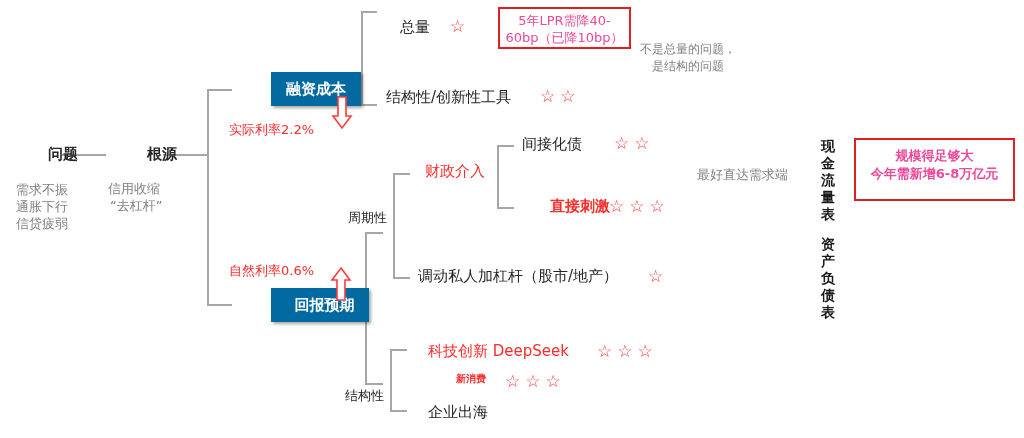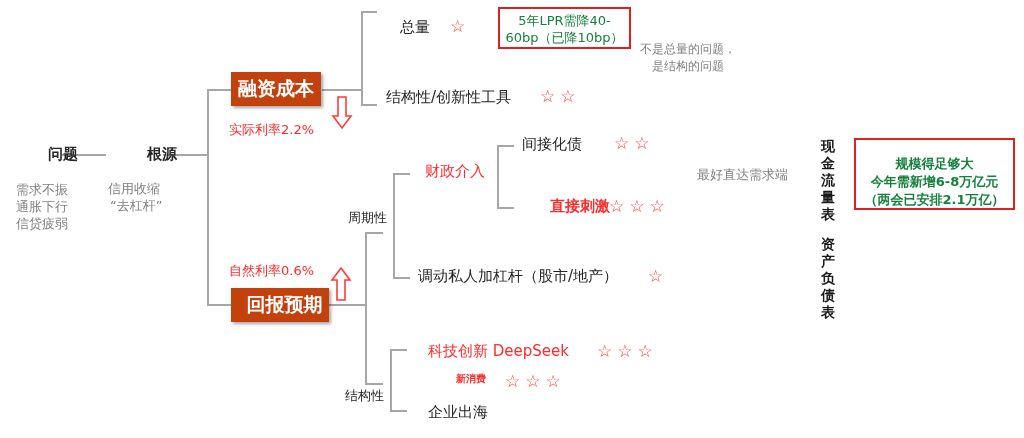--- a/index.html
+++ b/index.html
@@ -4,24 +4,24 @@
 <style>
   html, body { margin:0; padding:0; background:#ffffff; }
   body { width:1024px; height:438px; position:relative; overflow:hidden;
          font-family:"DejaVu Sans","Liberation Sans",sans-serif; }
   .abs { position:absolute; white-space:nowrap; }
   .line { position:absolute; background:#a6a6a6; }
   .dark { color:#262626; }
   .gray { color:#7f7f7f; }
   .red  { color:#ff2a2a; }
   .bold { font-weight:bold;padding-left:28px; }
-  .navy-box { position:absolute; background:#c2410c; color:#ffffff; font-weight:bold;
-              font-size:19px; display:flex; align-items:center; justify-content:center;
-              box-shadow:2px 2px 3px rgba(0,0,0,0.35); }
-  .redbox { position:absolute; border:2px solid #e02020; color:#15803d; text-align:center;
+  .navy-box { position:absolute; background:#0369a1; color:#ffffff; font-weight:bold;
+              font-size:15px; display:flex; align-items:center; justify-content:center;
+              box-shadow:2px 2px 3px rgba(0,0,0,0.35);margin-left:40px; }
+  .redbox { position:absolute; border:2px solid #e02020; color:#ec4899; text-align:center;
             box-sizing:border-box; }
   .star { color:#ff3b3b; font-size:17px; letter-spacing:5px; }
   .vert { position:absolute; width:16px; font-size:14px; line-height:17px; color:#1a1a1a;
           text-align:center; white-space:normal; word-break:break-all; font-weight:bold; }
   svg { position:absolute; overflow:visible; }
 </style>
 </head>
 <body>
 
 <div class="line" style="left:62px;top:154px;width:44px;height:2px;"></div>
@@ -112,17 +112,16 @@
 <div class="abs red bold" style="left:428px;top:372px;font-size:10px;">新消费</div>
 <div class="abs star" style="left:505px;top:371px;">☆☆☆</div>
 
 <div class="abs dark" style="left:428px;top:403px;font-size:15px;">企业出海</div>
 
 <div class="abs gray" style="left:697px;top:166px;font-size:13px;">最好直达需求端</div>
 
 <div class="vert" style="left:820px;top:138px;">现金流量表</div>
 <div class="vert" style="left:820px;top:236px;">资产负债表</div>
 
-<div class="redbox" style="left:854px;top:138px;width:161px;height:72px;padding-top:15px;font-size:13px;line-height:18px;font-weight:bold;">
+<div class="redbox" style="left:854px;top:138px;width:161px;height:63px;padding-top:7px;font-size:13px;line-height:18px;font-weight:bold;">
   <div>规模得足够大</div>
   <div>今年需新增6-8万亿元</div>
-  <div>（两会已安排2.1万亿）</div>
 </div>
 
 </body></html>

